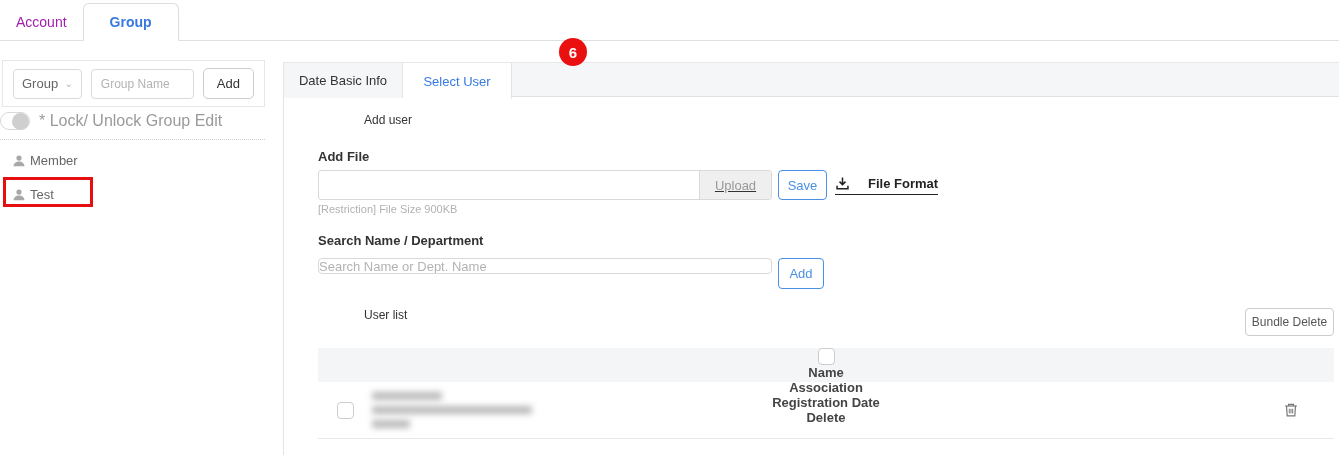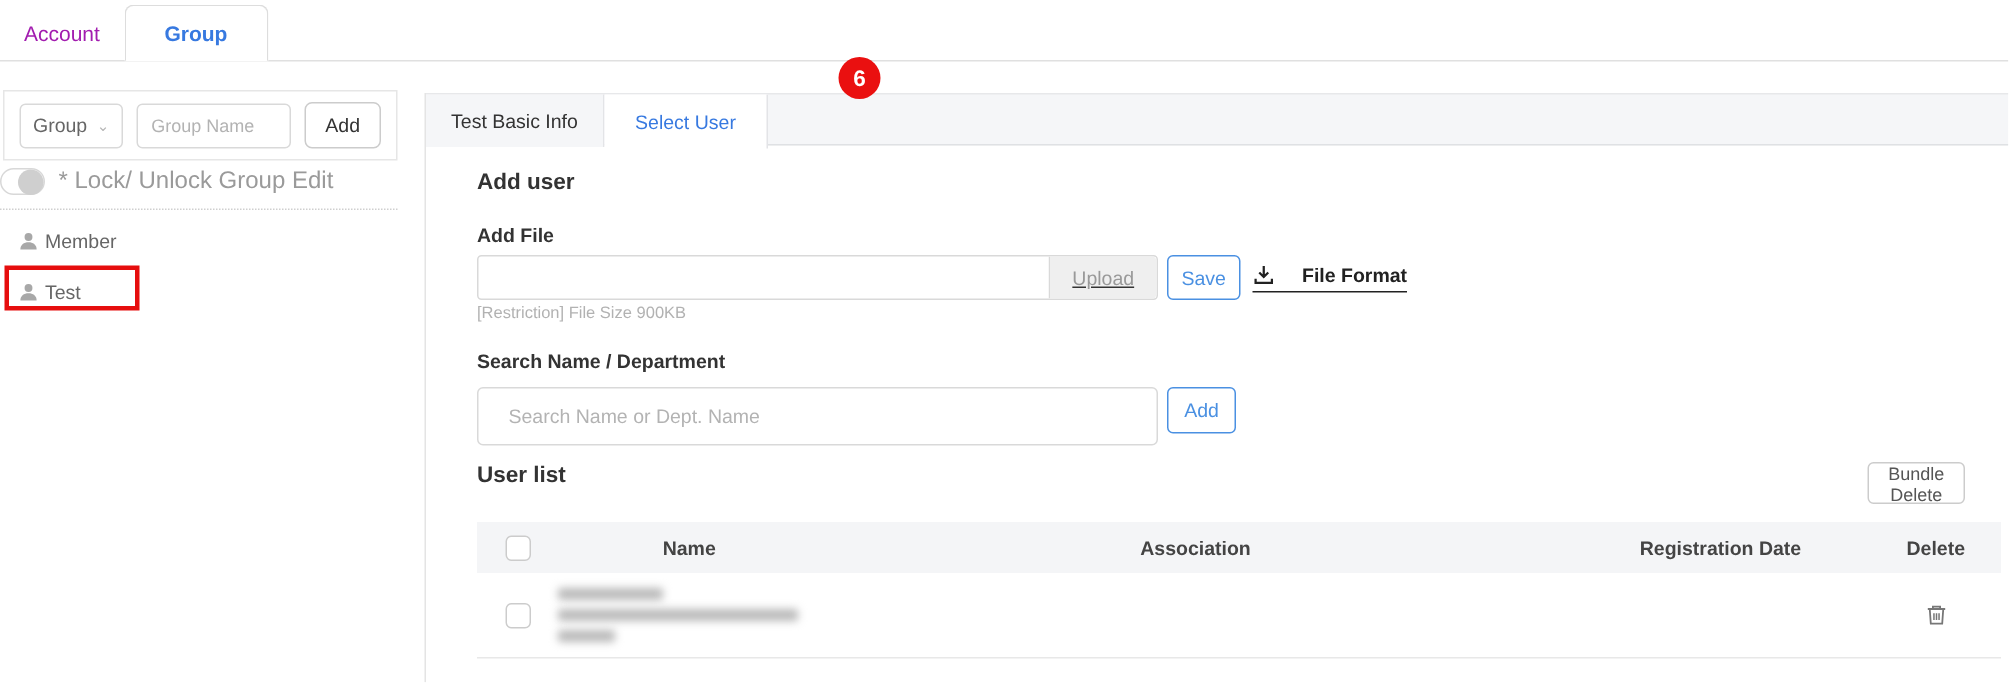--- a/index.html
+++ b/index.html
@@ -51,52 +51,52 @@
     font-size:13px; color:#333; border-right:1px solid #e3e4e7; background:#f5f6f8; cursor:default; }
   .main-tab.t0 { width:119px; }
   .main-tab.t1 { width:125px; }
   .main-tab.t2 { width:109px; }
   .main-tab.active { background:#fff; color:#3779e0; margin-bottom:-1px; height:36px; }
 
   .step-badge { position:absolute; left:559px; top:38px; width:28px; height:28px; border-radius:50%;
     background:#ea1010; color:#fff; font-size:15px; font-weight:bold;
     display:flex; align-items:center; justify-content:center; z-index:5; }
 
-  .h-title { position:absolute; font-size:15px; font-weight:bold; color:#333; }
+  .h-title { position:absolute; font-size:12px; font-weight:normal; color:#333;margin-left:46px; }
   .h-label { position:absolute; font-size:13px; font-weight:bold; color:#333; }
 
   
   .file-group { position:absolute; left:318px; top:170px; width:454px; height:30px;
     border:1px solid #d9d9d9; border-radius:3px; display:flex; background:#fff;text-decoration:underline; }
   .file-text { flex:1; border:none; outline:none; padding:0 10px; font-size:12px;
     font-family:"Liberation Sans",sans-serif; background:transparent; }
   .upload-seg { width:72px; background:#efefef; border-left:1px solid #d9d9d9;
     color:#999; font-size:13px; display:flex; align-items:center; justify-content:center;
     border-radius:0 3px 3px 0; font-family:"Liberation Sans",sans-serif; border-top:none; border-right:none; border-bottom:none; }
   .btn-blue { position:absolute; background:#fff; border:1px solid #4a90e2; border-radius:4px;
     color:#4a90e2; font-size:13px; font-family:"Liberation Sans",sans-serif;
     display:flex; align-items:center; justify-content:center; }
   .save-btn { left:778px; top:170px; width:49px; height:30px; }
   .file-format { position:absolute; left:835px; top:176px; display:flex; align-items:center; gap:18px;
     border-bottom:1px solid #222; padding-bottom:3px; color:#222; font-size:13px; font-weight:bold; }
   .restriction { position:absolute; left:318px; top:203px; font-size:11px; color:#b2b2b2; }
 
-  .search-input { position:absolute; left:318px; top:258px; width:454px; height:39px;
-    border:1px solid #d9d9d9; border-radius:4px; font-size:13px; padding:0 20px;
+  .search-input { position:absolute; left:318px; top:258px; width:454px; height:16px;
+    border:1px solid #d9d9d9; border-radius:4px; font-size:13px; padding:0 0;
     outline:none; font-family:"Liberation Sans",sans-serif; color:#333; }
   .search-input::placeholder { color:#b3b3b3; }
   .search-add-btn { left:778px; top:258px; width:46px; height:31px; }
 
-  .bundle-btn { position:absolute; left:1245px; top:308px; width:65px; height:28px;
+  .bundle-btn { position:absolute; left:1245px; top:308px; width:89px; height:28px;
     background:#fff; border:1px solid #ccc; border-radius:4px; color:#555; font-size:12px;
     font-family:"Liberation Sans",sans-serif; }
 
   
   .utable { position:absolute; left:318px; top:348px; width:1016px; }
-  .thead { display:flex; background:#f4f5f7; height:34px; align-items:center; }
+  .thead { display:flex; background:#f4f5f7; height:34px; align-items:center;flex-direction:column; }
   .th { font-size:13px; font-weight:bold; color:#444; text-align:center; }
   .col-cb { width:54px; display:flex; justify-content:center; }
   .col-name { width:175px; }
   .col-assoc { width:500px; }
   .col-reg { width:200px; }
   .col-del { width:87px; }
   .trow { display:flex; align-items:center; min-height:57px; border-bottom:1px solid #e8e8e8; }
   .cb { width:17px; height:17px; border:1px solid #ccc; border-radius:4px; background:#fff; display:inline-block; }
   .redact-wrap { display:flex; flex-direction:column; gap:6px; padding:4px 0; }
   .redact { background:#b9b9b9; filter:blur(3px); border-radius:2px; height:8px; }
@@ -145,21 +145,21 @@
       <path d="M1.8 14c0-3.4 2.8-5.4 6.2-5.4s6.2 2 6.2 5.4z" fill="#a8a8a8"></path>
     </svg>
     <span>Test</span>
   </div>
 
   <div class="annotation-box"></div>
 
   <div class="main-border"></div>
 
   <div class="main-tabbar">
-    <div class="main-tab t0">Test Basic Info</div>
+    <div class="main-tab t0">Date Basic Info</div>
     <div class="main-tab t2 active">Select User</div>
   </div>
 
   <div class="step-badge">6</div>
 
   <div class="h-title" style="left:318px; top:113px;">Add user</div>
   <div class="h-label" style="left:318px; top:149px;">Add File</div>
 
   <div class="file-group">
     <input class="file-text" type="text" value="" style="">

